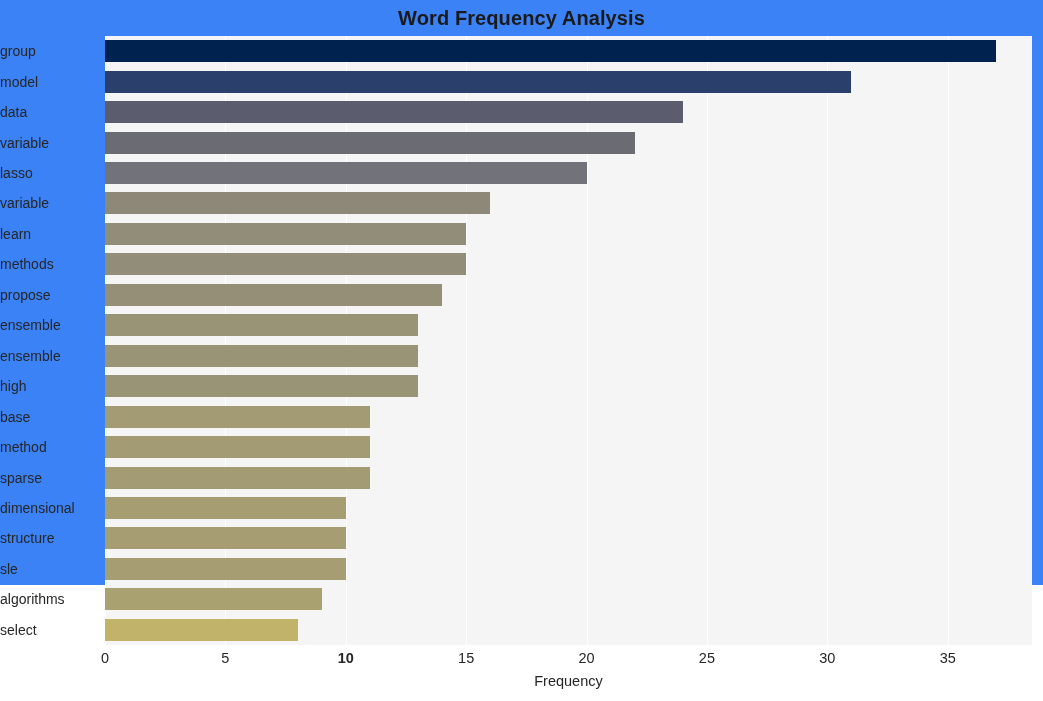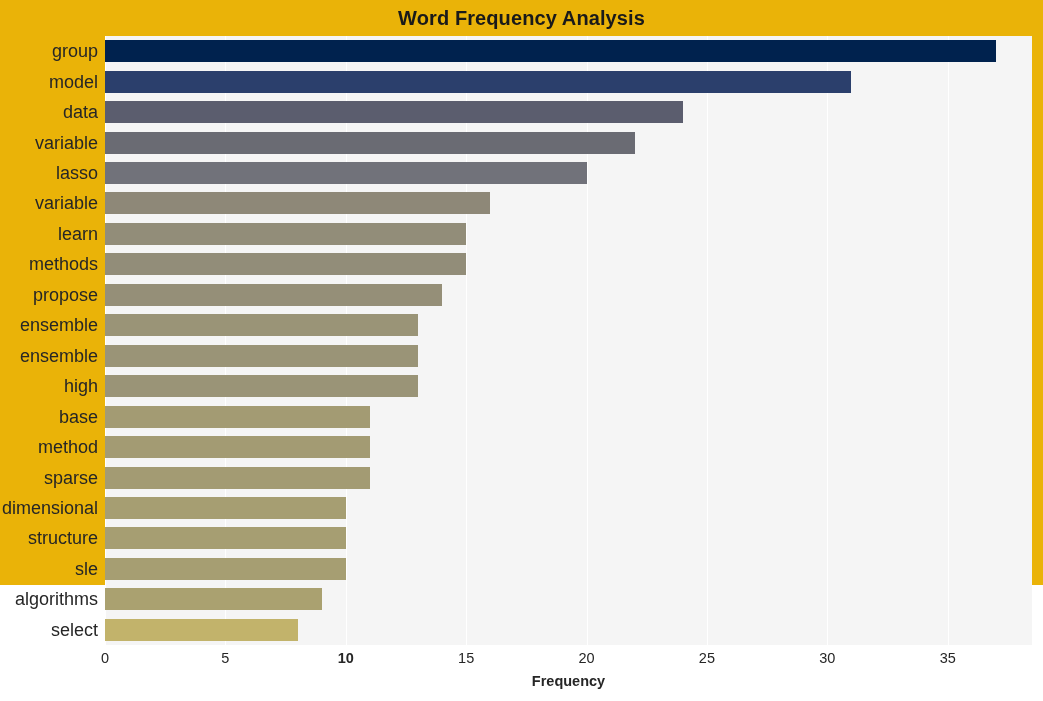--- a/index.html
+++ b/index.html
@@ -10,21 +10,21 @@
   body {
     width: 1043px;
     height: 701px;
     font-family: "Liberation Sans", sans-serif;
     overflow: hidden;
   }
   #figure {
     position: relative;
     width: 1043px;
     height: 585px;
-    background: #eab308;
+    background: #3b82f6;
   }
   #chart-title {
     position: absolute;
     left: 0;
     top: 7px;
     width: 1043px;
     text-align: center;
     font-size: 20px;
     font-weight: bold;
     color: #1a1a1a;
@@ -67,22 +67,21 @@
     position: absolute;
     left: 0;
     top: 36px;
     width: 98px;
     height: 609px;
   }
   .ylabel {
     position: absolute;
     right: 0;
     width: 98px;
-    text-align: right;
-    font-size: 18px;
+    font-size: 14px;
     color: #262626;
     height: 22px;
     line-height: 22px;
     white-space: nowrap;
   }
   #xticks {
     position: absolute;
     left: 0;
     top: 645px;
     width: 1043px;
@@ -96,21 +95,20 @@
     color: #262626;
   }
   #xaxis-label {
     position: absolute;
     left: 105px;
     top: 673px;
     width: 927px;
     text-align: center;
     font-size: 14.5px;
     color: #262626;
-    font-weight: bold;
   }
 </style>
 </head>
 <body>
 
 <div id="figure">
 
   <div id="chart-title">Word Frequency Analysis</div>
 
   <div id="plot-area">

